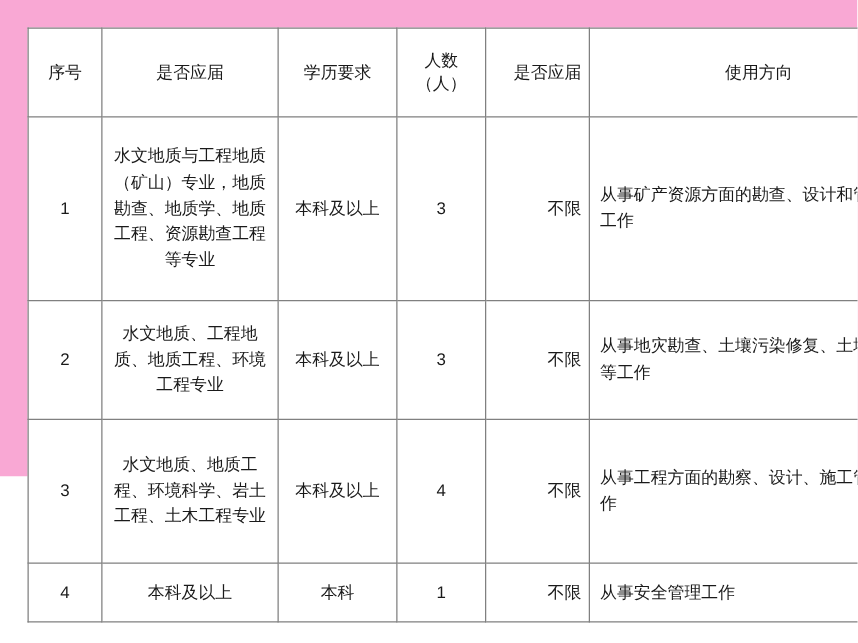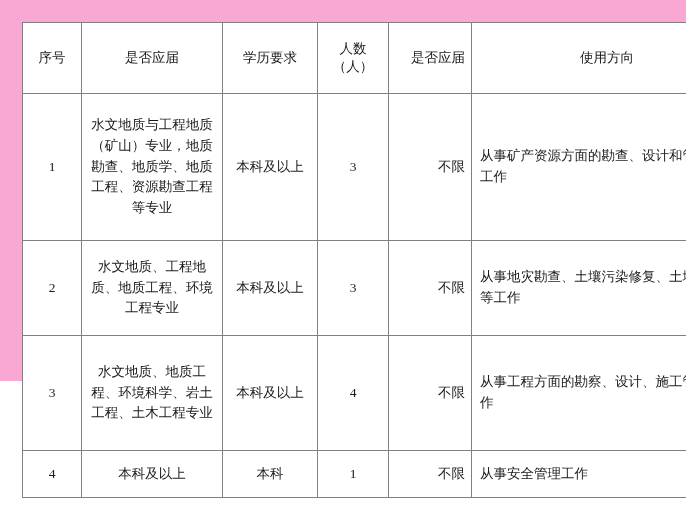--- a/index.html
+++ b/index.html
@@ -44,21 +44,21 @@
     height: 62px;
     font-size: 13.5px;
   }
   .c-no    { width: 46px;  text-align: center; }
   .c-major { width: 128px; text-align: center; }
   .c-edu   { width: 82px;  text-align: center; margin-left: 25px; }
   .c-num   { width: 58px;  text-align: center; }
   .c-fresh { width: 70px;  text-align: right; }
   .c-dir   { width: 258px; text-align: left; }
 
-  tbody td { text-align: center; font-family: Liberation Serif, serif; }
+  tbody td { text-align: center; }
   tbody td.dir-cell {
     text-align: left;
     padding-left: 8px;
     padding-right: 10px;
   }
   tbody td.major-cell {
     padding-left: 8px;
     padding-right: 8px;
     text-align: center;
   }

